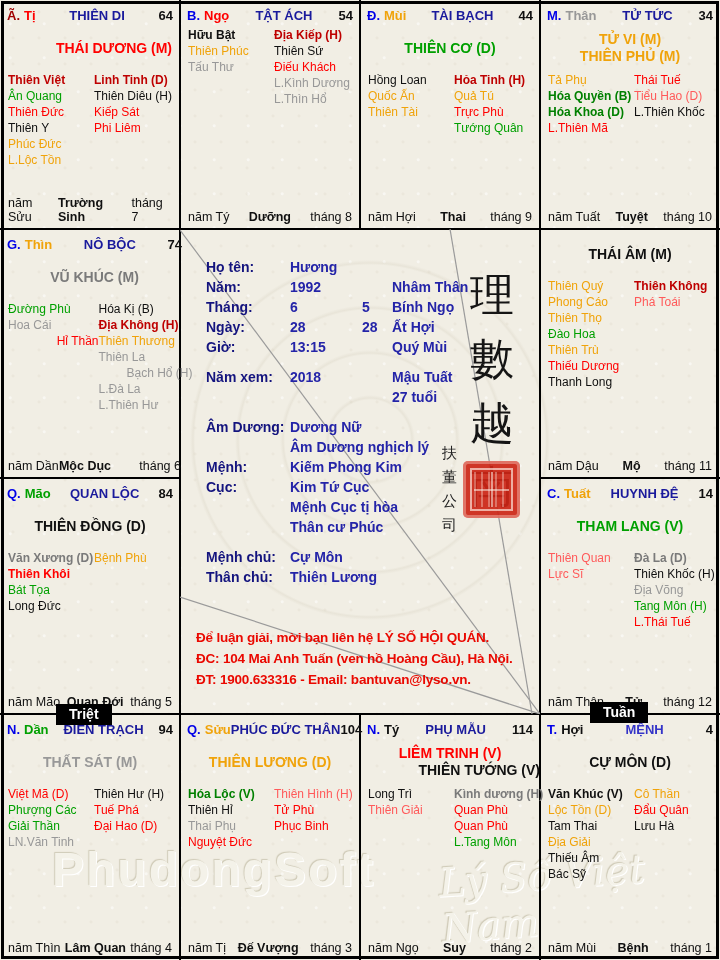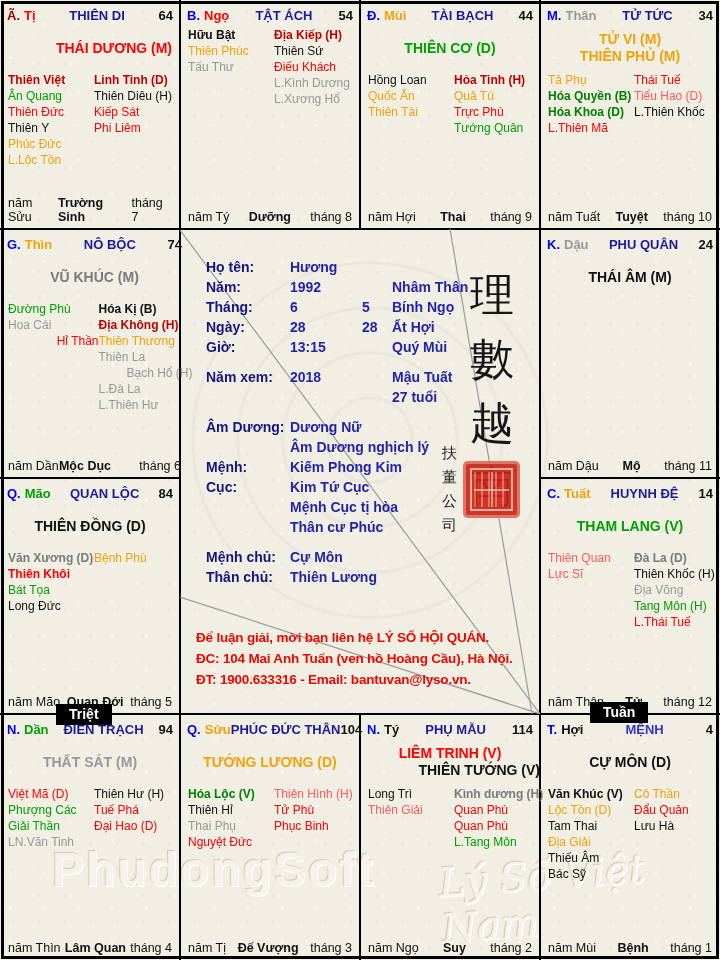--- a/index.html
+++ b/index.html
@@ -125,21 +125,21 @@
         <div class="star-col left">
           <div class="star-line" style="color: rgb(16, 16, 16); font-weight: bold;">Hữu Bật</div>
           <div class="star-line" style="color: rgb(240, 163, 10);">Thiên Phúc</div>
           <div class="star-line" style="color: rgb(152, 152, 152);">Tấu Thư</div>
         </div>
         <div class="star-col right">
           <div class="star-line" style="color: rgb(190, 0, 0); font-weight: bold;">Địa Kiếp (H)</div>
           <div class="star-line" style="color: rgb(16, 16, 16);">Thiên Sứ</div>
           <div class="star-line" style="color: rgb(255, 0, 0);">Điếu Khách</div>
           <div class="star-line" style="color: rgb(152, 152, 152);">L.Kình Dương</div>
-          <div class="star-line" style="color: rgb(152, 152, 152);">L.Xương Hổ</div>
+          <div class="star-line" style="color: rgb(152, 152, 152);">L.Thìn Hổ</div>
         </div>
       </div>
       <div class="cell-footer">
         <span class="nam" style="color: rgb(16, 16, 16);">năm Tý</span>
         <span class="vong" style="color: rgb(16, 16, 16); font-weight: bold;">Dưỡng</span>
         <span class="thang" style="color: rgb(16, 16, 16);">tháng 8</span>
       </div>
     </div>
   <div class="cell" id="cell-mui">
       <div class="cell-header">
@@ -207,43 +207,53 @@
       <div class="main-stars">
         <div class="main-star" style="color: rgb(122, 122, 122); font-weight: bold;">VŨ KHÚC (M)</div>
       </div>
       <div class="star-cols">
         <div class="star-col left">
           <div class="star-line" style="color: rgb(0, 160, 0);">Đường Phù</div>
           <div class="star-line" style="color: rgb(152, 152, 152);">Hoa Cái</div>
           <div class="star-line" style="color: rgb(255, 0, 0); text-align: right;">Hỉ Thần</div>
         </div>
         <div class="star-col right">
-          <div class="star-line" style="color: rgb(16, 16, 16); font-weight: bold;">Hóa Kị (B)</div>
+          <div class="star-line" style="color: rgb(16, 16, 16); font-weight: normal;">Hóa Kị (B)</div>
           <div class="star-line" style="color: rgb(190, 0, 0); font-weight: bold;">Địa Không (H)</div>
           <div class="star-line" style="color: rgb(240, 163, 10);">Thiên Thương</div>
           <div class="star-line" style="color: rgb(152, 152, 152);">Thiên La</div>
           <div class="star-line" style="color: rgb(152, 152, 152); margin-left: 28px;">Bạch Hổ (H)</div>
           <div class="star-line" style="color: rgb(152, 152, 152);">L.Đà La</div>
           <div class="star-line" style="color: rgb(152, 152, 152);">L.Thiên Hư</div>
         </div>
       </div>
       <div class="cell-footer">
         <span class="nam" style="color: rgb(16, 16, 16);">năm Dần</span>
         <span class="vong" style="color: rgb(16, 16, 16); font-weight: bold;">Mộc Dục</span>
         <span class="thang" style="color: rgb(16, 16, 16); margin-left: 28px;">tháng 6</span>
       </div>
     </div>
   <div class="cell" id="cell-dau">
-      <div class="cell-header">
-        <span class="stem-branch"><span class="stem" style="color: rgb(0, 0, 232); font-weight: bold;">K.</span><span class="branch" style="color: rgb(152, 152, 152); font-weight: bold;">Dậu</span></span>
-        <span class="palace-name" style="color: rgb(26, 26, 156); font-weight: bold;">PHU QUÂN</span>
-        <span class="palace-num" style="color: rgb(16, 16, 16); font-weight: bold;">24</span>
-      </div>
       <div class="main-stars">
         <div class="main-star" style="color: rgb(16, 16, 16); font-weight: bold;">THÁI ÂM (M)</div>
+      </div>
+      <div class="star-cols">
+        <div class="star-col left">
+          <div class="star-line" style="color: rgb(240, 163, 10);">Thiên Quý</div>
+          <div class="star-line" style="color: rgb(240, 163, 10);">Phong Cáo</div>
+          <div class="star-line" style="color: rgb(240, 163, 10);">Thiên Thọ</div>
+          <div class="star-line" style="color: rgb(0, 160, 0);">Đào Hoa</div>
+          <div class="star-line" style="color: rgb(240, 163, 10);">Thiên Trù</div>
+          <div class="star-line" style="color: rgb(255, 0, 0);">Thiếu Dương</div>
+          <div class="star-line" style="color: rgb(16, 16, 16);">Thanh Long</div>
+        </div>
+        <div class="star-col right">
+          <div class="star-line" style="color: rgb(190, 0, 0); font-weight: bold;">Thiên Không</div>
+          <div class="star-line" style="color: rgb(255, 90, 90);">Phá Toái</div>
+        </div>
       </div>
       <div class="cell-footer">
         <span class="nam" style="color: rgb(16, 16, 16);">năm Dậu</span>
         <span class="vong" style="color: rgb(16, 16, 16); font-weight: bold;">Mộ</span>
         <span class="thang" style="color: rgb(16, 16, 16);">tháng 11</span>
       </div>
     </div>
   <div class="cell" id="cell-mao">
       <div class="cell-header">
         <span class="stem-branch"><span class="stem" style="color: rgb(0, 0, 232); font-weight: bold;">Q.</span><span class="branch" style="color: rgb(0, 160, 0); font-weight: bold;">Mão</span></span>
@@ -326,21 +336,21 @@
         <span class="thang" style="color: rgb(16, 16, 16);">tháng 4</span>
       </div>
     </div>
   <div class="cell" id="cell-suu">
       <div class="cell-header">
         <span class="stem-branch"><span class="stem" style="color: rgb(0, 0, 232); font-weight: bold;">Q.</span><span class="branch" style="color: rgb(240, 163, 10); font-weight: bold;">Sửu</span></span>
         <span class="palace-name" style="color: rgb(26, 26, 156); font-weight: bold;">PHÚC ĐỨC THÂN</span>
         <span class="palace-num" style="color: rgb(16, 16, 16); font-weight: bold;">104</span>
       </div>
       <div class="main-stars">
-        <div class="main-star" style="color: rgb(240, 163, 10); font-weight: bold;">TƯỚNG LƯƠNG (D)</div>
+        <div class="main-star" style="color: rgb(240, 163, 10); font-weight: bold;">THIÊN LƯƠNG (D)</div>
       </div>
       <div class="star-cols">
         <div class="star-col left">
           <div class="star-line" style="color: rgb(0, 128, 0); font-weight: bold;">Hóa Lộc (V)</div>
           <div class="star-line" style="color: rgb(16, 16, 16);">Thiên Hỉ</div>
           <div class="star-line" style="color: rgb(152, 152, 152);">Thai Phụ</div>
           <div class="star-line" style="color: rgb(255, 0, 0);">Nguyệt Đức</div>
         </div>
         <div class="star-col right">
           <div class="star-line" style="color: rgb(255, 90, 90);">Thiên Hình (H)</div>

